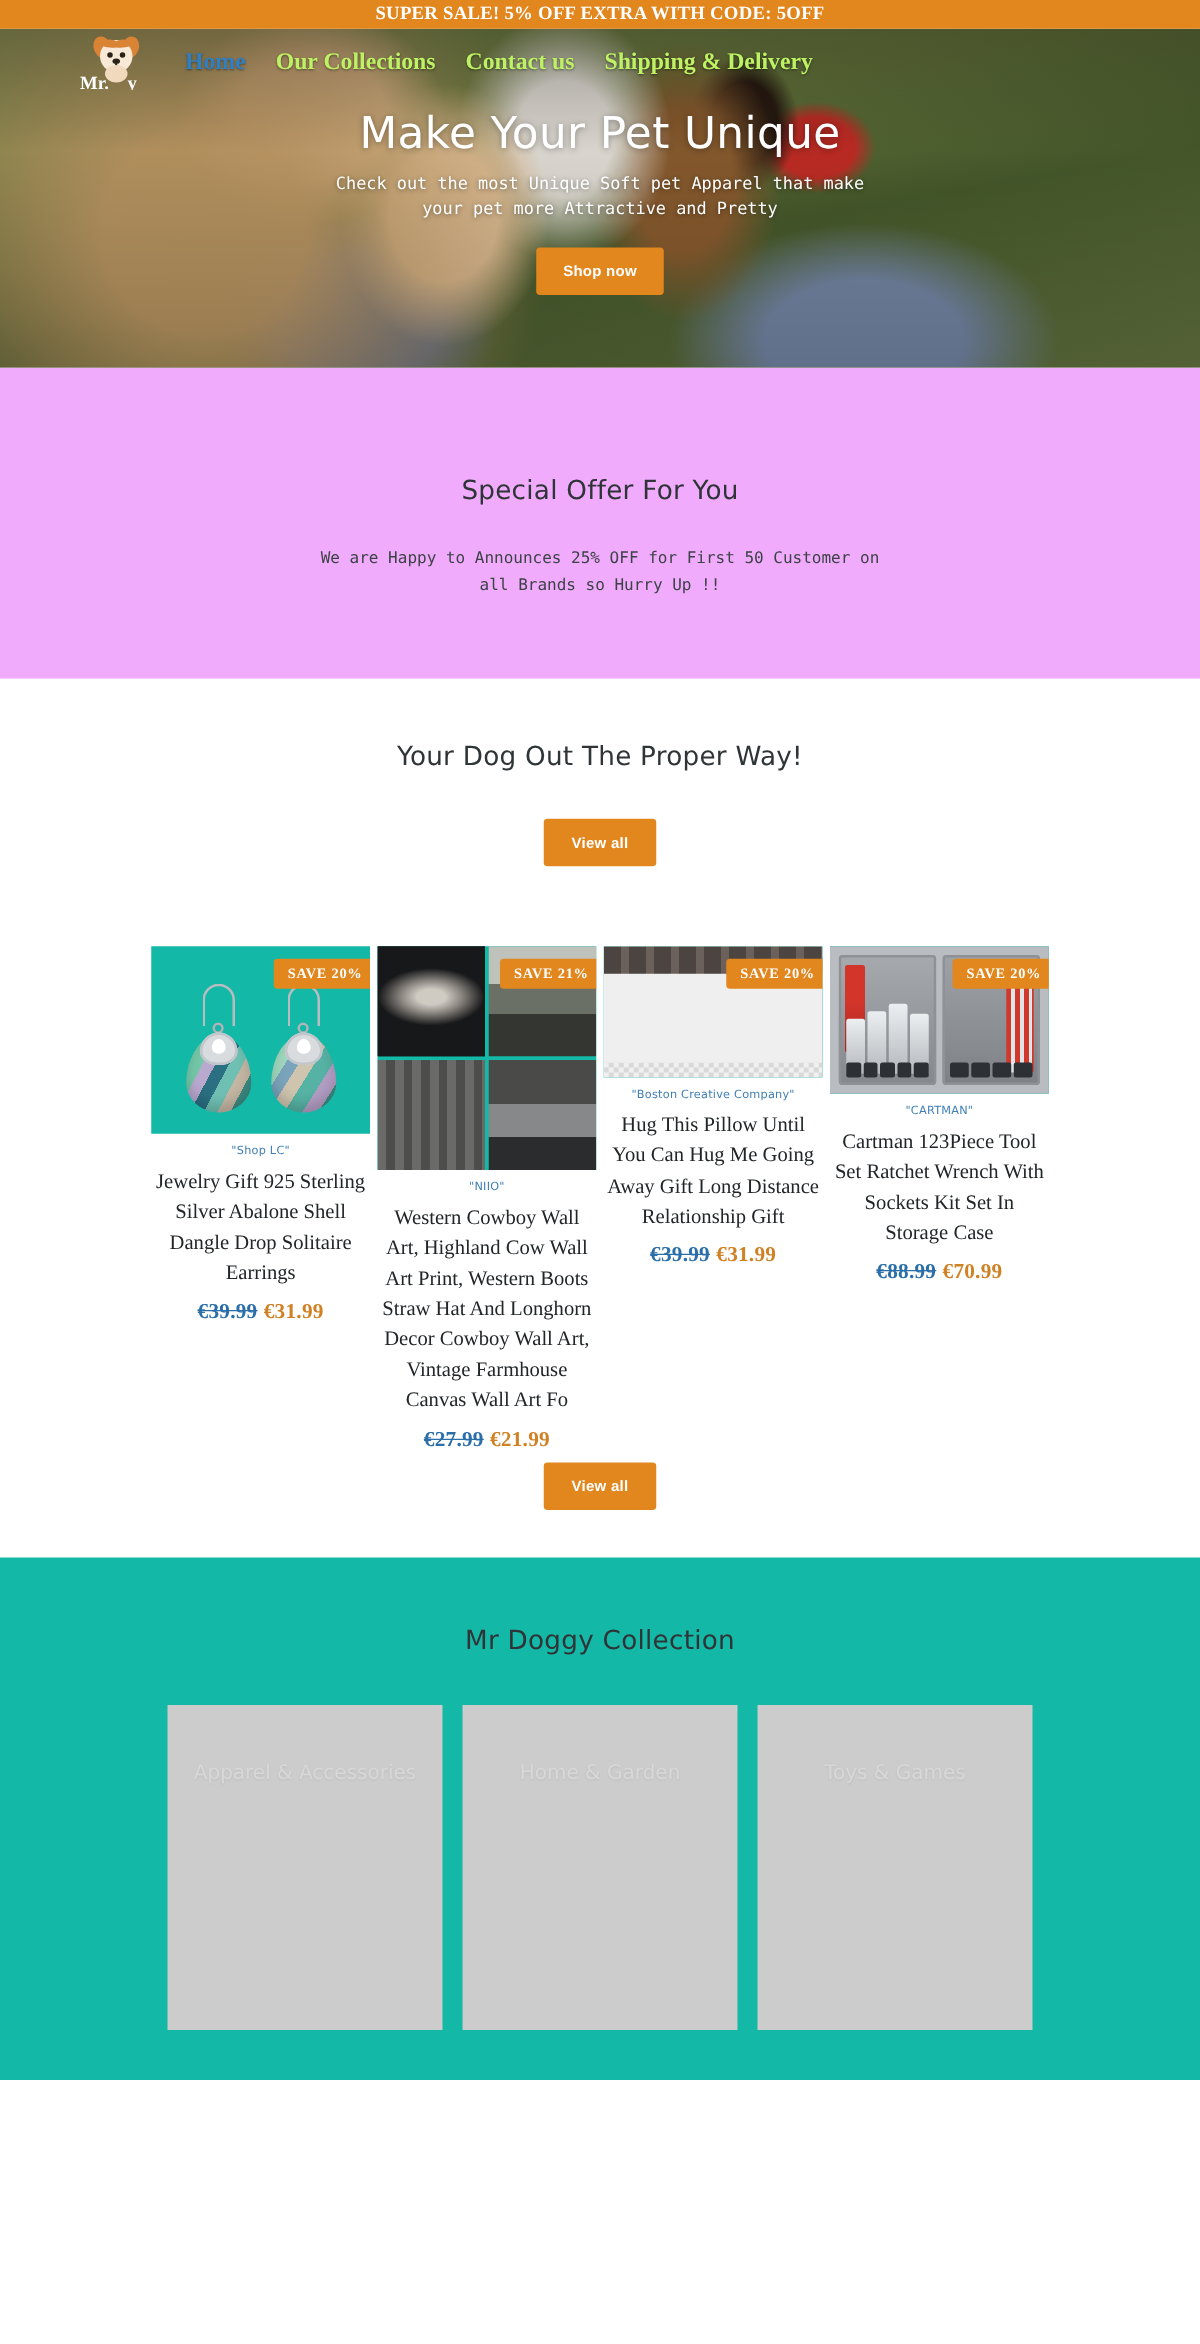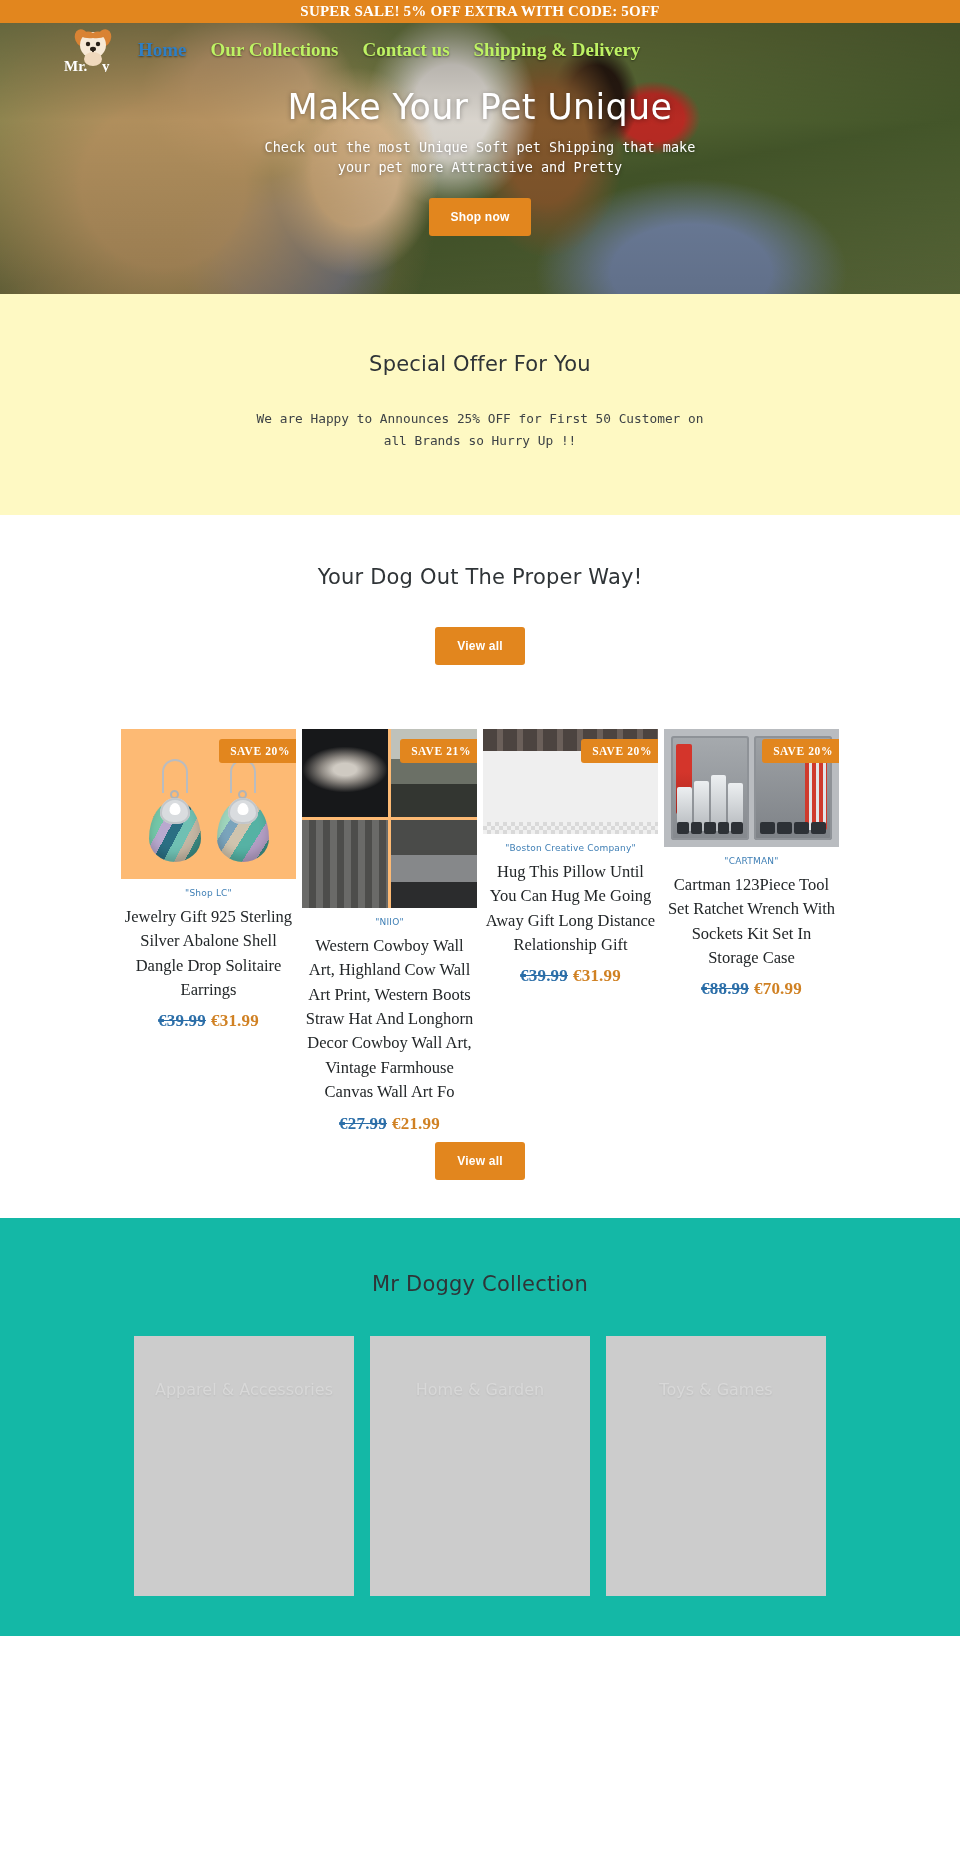--- a/index.html
+++ b/index.html
@@ -72,21 +72,21 @@
     margin-left: 62px;
     width: 66px;
     height: 46px;
     flex: none;
   }
   .logo svg { display: block; }
   .nav-links {
     display: flex;
     align-items: flex-end;
     gap: 24px;
-    margin-left: 10px;
+    margin-left: 20px;
     padding-top: 2px;
   }
   .nav-link {
     font-family: "Liberation Serif", serif;
     font-size: 19px;
     font-weight: 700;
     color: #bef264;
     text-shadow: 0 1px 2px rgba(0,0,0,.5);
     white-space: nowrap;
     cursor: pointer;
@@ -131,22 +131,22 @@
     font-family: "Liberation Sans", sans-serif;
     font-size: 12px;
     font-weight: 700;
     padding: 12px 22px;
     cursor: pointer;
     letter-spacing: .2px;
   }
 
   
   .offer {
-    background: #fef9c3;
-    padding: 58px 0 62px;
+    background: #f0abfc;
+    padding: 86px 0 62px;
     text-align: center;
   }
   .section-title {
     font-family: "DejaVu Sans", sans-serif;
     font-size: 21px;
     font-weight: 400;
     color: #2f3437;
     letter-spacing: .2px;
   }
   .offer-body {
@@ -173,21 +173,21 @@
     grid-template-columns: repeat(4, 175px);
     justify-content: center;
     column-gap: 6px;
     margin-top: 64px;
     align-items: start;
   }
   .card { position: relative; text-align: center; }
   .card-media {
     position: relative;
     width: 175px;
-    background: #fdba74;
+    background: #14b8a6;
     overflow: hidden;
   }
   .badge {
     position: absolute;
     top: 10px;
     right: -5px;
     background: #e2861e;
     color: #fff;
     font-family: "Liberation Serif", serif;
     font-weight: 700;
@@ -365,21 +365,21 @@
     <div class="nav-links">
       <a class="nav-link active">Home</a>
       <a class="nav-link">Our Collections</a>
       <a class="nav-link">Contact us</a>
       <a class="nav-link">Shipping &amp; Delivery</a>
     </div>
   </nav>
 
   <div class="hero-copy">
     <h1 class="hero-title">Make Your Pet Unique</h1>
-    <p class="hero-sub">Check out the most Unique Soft pet Shipping that make your pet more Attractive and Pretty</p>
+    <p class="hero-sub">Check out the most Unique Soft pet Apparel that make your pet more Attractive and Pretty</p>
     <button class="btn-orange">Shop now</button>
   </div>
 </section>
 
 <section class="offer">
   <h2 class="section-title">Special Offer For You</h2>
   <p class="offer-body">We are Happy to Announces 25% OFF for First 50 Customer on all Brands so Hurry Up !!</p>
 </section>
 
 <section class="products">

